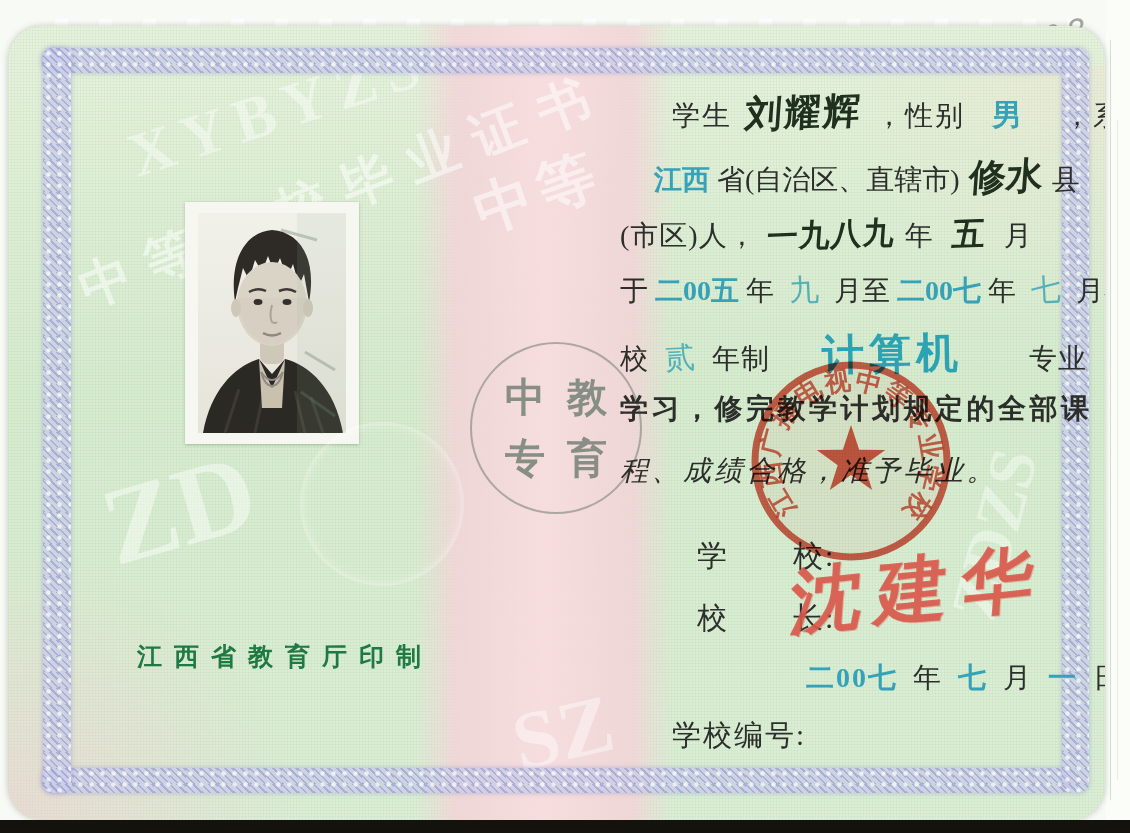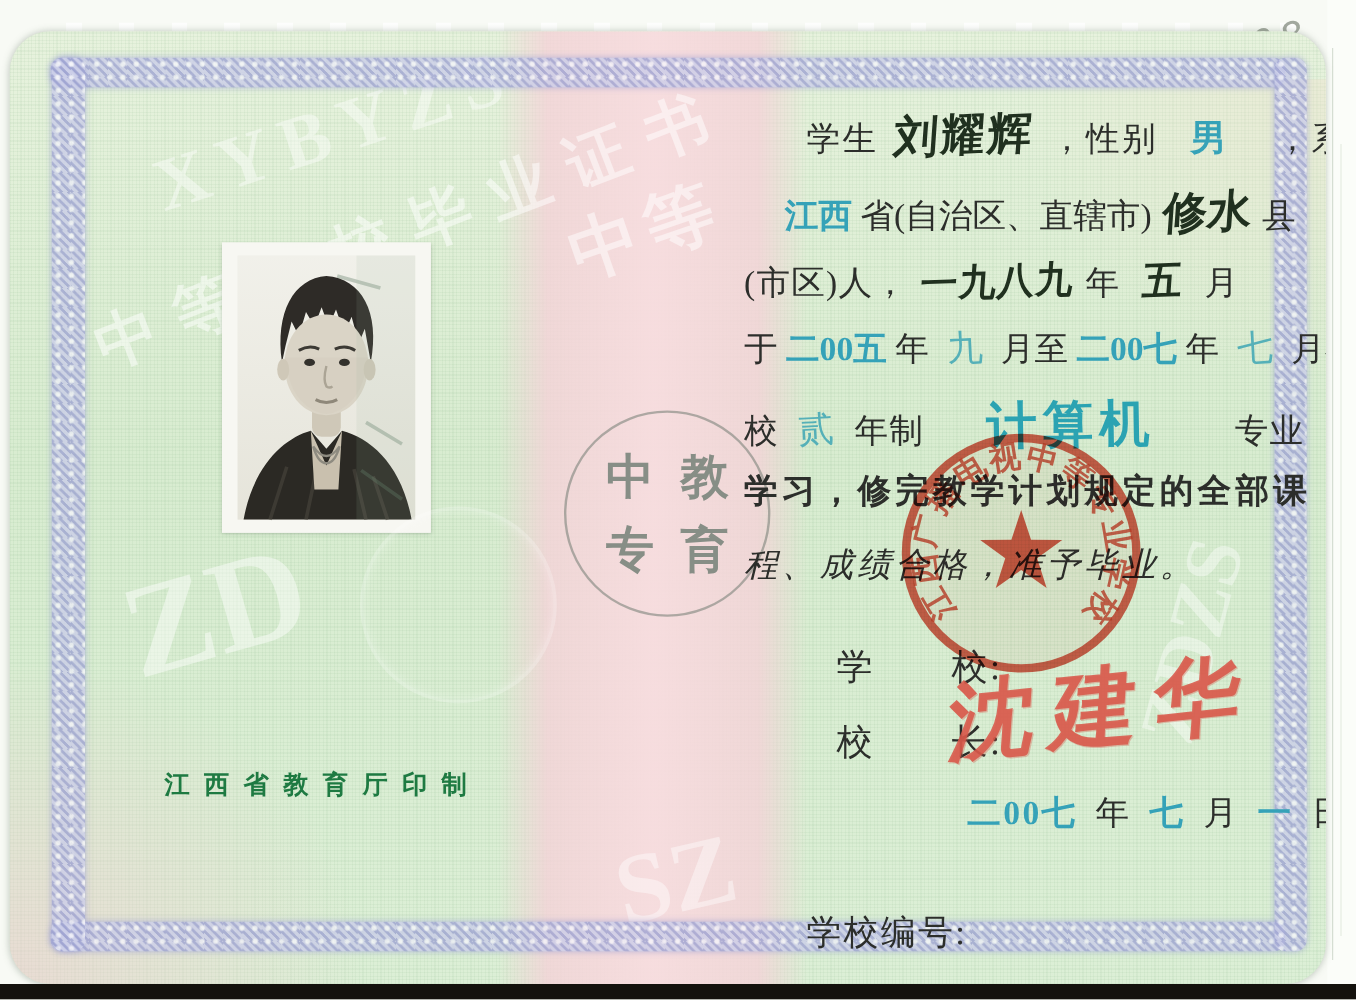--- a/index.html
+++ b/index.html
@@ -77,21 +77,21 @@
   .l2{top:126px;padding-left:34px;letter-spacing:0;}
   .l3{top:186px;letter-spacing:1px;}
   .l4{top:244px;letter-spacing:0;}
   .l5{top:300px;letter-spacing:1px;}
   .l6{top:364px;letter-spacing:3.5px;font-weight:bold;}
   .l7{top:426px;letter-spacing:3.5px;font-style:italic;}
   .label-line{left:689px;font-size:30px;letter-spacing:2px;}
   .school-label{top:510px;}
   .principal-label{top:572px;}
   .date-line{left:792px;top:633px;font-size:28px;}
-  .schoolno-line{left:664px;top:690px;font-size:29px;letter-spacing:2px;margin-top:42px;}
+  .schoolno-line{left:664px;top:690px;font-size:29px;letter-spacing:2px;}
 
   .hand{color:#20301f;font-weight:bold;display:inline-block;transform:rotate(-2deg) skewX(-6deg);}
   .name{font-size:37px;margin:0 4px;}
   .county{font-size:37px;margin:0 2px;}
   .birth-year{font-size:31px;margin:0 2px;}
   .birth-month{font-size:33px;margin:0 10px;}
   .blue{color:#35a2b8;font-weight:bold;}
   .gender{margin-left:18px;font-size:30px;}
   .after-gender{margin-left:30px;}
   .blue-hand{color:#55b0b8;display:inline-block;transform:rotate(-3deg);font-size:30px;margin:0 8px;}
@@ -103,21 +103,21 @@
   .date-line .blue{font-size:28px;}
   .date-line span{margin-right:6px;}
 
   
   .stamp{position:absolute;left:737px;top:329px;width:212px;height:212px;mix-blend-mode:multiply;}
   .signature{position:absolute;left:782px;top:516px;font-size:72px;font-weight:bold;
        color:rgba(216,88,74,.88);letter-spacing:14px;white-space:nowrap;
        transform:rotate(-6deg) skewX(-10deg);text-shadow:1px 1px 0 rgba(216,88,74,.35);}
 
   
-  .printed-by{position:absolute;left:129px;top:614px;font-size:21px;color:#1e7a42;
+  .printed-by{position:absolute;left:129px;top:614px;font-size:25px;color:#1e7a42;
        font-weight:bold;letter-spacing:12px;white-space:nowrap;}
   .serial-line{position:absolute;left:77px;top:662px;font-size:27px;color:#2c6b43;
        letter-spacing:3px;white-space:nowrap;}
   .serial-year{color:#2e9fc0;font-weight:bold;font-size:29px;}
   .serial-no{color:#2e9fc0;font-weight:bold;font-size:32px;letter-spacing:6px;margin:0 10px;
        font-family:"DejaVu Sans Mono","Liberation Mono",monospace;}
   .verify-url{position:absolute;left:131px;top:705px;font-size:25px;color:#1e6b3c;
        letter-spacing:1px;white-space:nowrap;font-weight:bold;}
 </style>
 </head>

